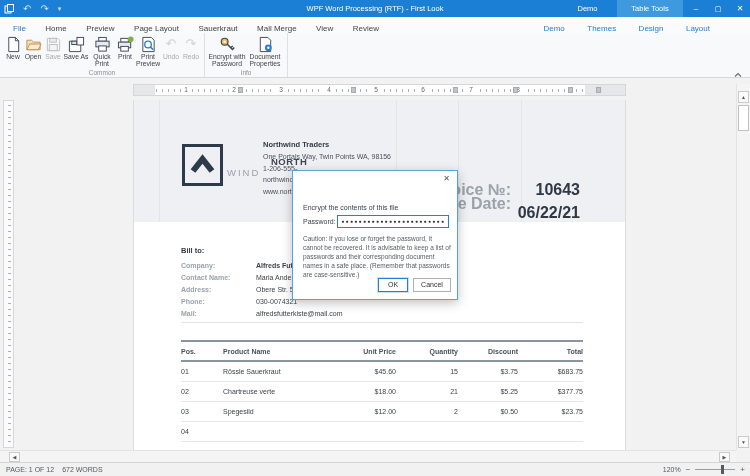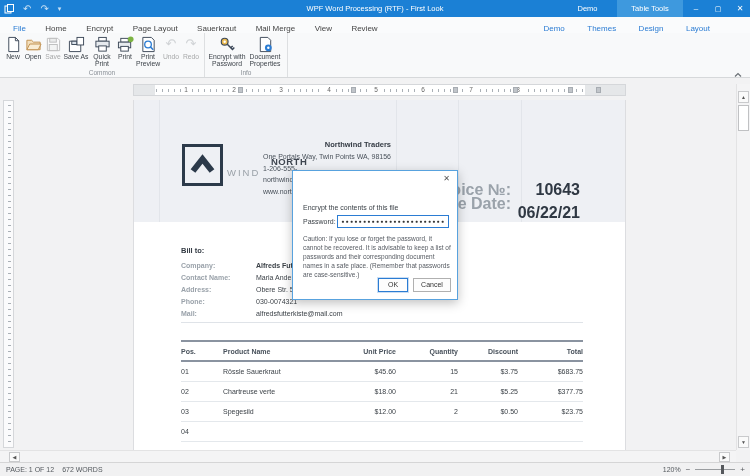--- a/index.html
+++ b/index.html
@@ -46,21 +46,21 @@
 
   
   #page { position:absolute; left:133px; top:100px; width:493px; height:350px; background:#fff;
           border-left:1px solid #dcdde0; border-right:1px solid #dcdde0; overflow:hidden; }
   #page-header { position:absolute; left:0; top:0; width:493px; height:122px; background:#eef0f4; }
   .hdr-line { position:absolute; top:0; width:1px; height:122px; background:#e2e5ea; }
   #logo-box { position:absolute; left:48px; top:44px; width:41px; height:42px; border:3px solid #2c3a4a; }
   #logo-north { position:absolute; left:93px; top:56px; font-size:9.5px; font-weight:bold; letter-spacing:.5px; color:#3f4650;margin-left:44px; }
   #logo-wind { position:absolute; left:93px; top:67px; font-size:9.5px; letter-spacing:2px; color:#9aa1a8; }
   #company { position:absolute; left:129px; top:40px; font-size:7px; color:#4a525b; }
-  #company .cname { font-size:7.5px; font-weight:bold; color:#333a43; margin-bottom:4px;text-align:right; }
+  #company .cname { font-size:7.5px; font-weight:bold; color:#333a43; margin-bottom:4px; }
   #company div { margin-bottom:4.5px; }
   #invoice-title { position:absolute; left:280px; top:32px; width:166px; text-align:right; font-size:28px; font-weight:800; letter-spacing:.5px; color:#2c3947; }
   .inv-label { position:absolute; width:137px; text-align:right; font-weight:bold; color:#9aa2aa; }
   .inv-val { position:absolute; width:66px; text-align:right; font-weight:bold; color:#2f3843; }
   #billto-head { position:absolute; left:47px; top:146px; font-size:7.5px; font-weight:bold; color:#333a43; }
   .bill-label { position:absolute; left:47px; width:72px; font-size:7px; font-weight:bold; color:#9aa2aa; }
   .bill-val { position:absolute; left:122px; font-size:7px; color:#3c4248; }
   .bill-val.bold { font-weight:bold; }
   #bill-divider { position:absolute; left:47px; top:222px; width:402px; height:1px; background:#dfe3e8; }
 
@@ -121,21 +121,21 @@
   <div id="tb-demo">Demo</div>
   <div id="tb-context">Table Tools</div>
   <div class="winbtn" style="left:686px;">–</div>
   <div class="winbtn" style="left:708px;font-size:7px;">▢</div>
   <div class="winbtn" style="left:730px;">✕</div>
 </div>
 
 <div id="tabrow">
   <span class="rtab sel">File</span>
   <span class="rtab">Home</span>
-  <span class="rtab">Encrypt</span>
+  <span class="rtab">Preview</span>
   <span class="rtab">Page Layout</span>
   <span class="rtab">Sauerkraut</span>
   <span class="rtab">Mail Merge</span>
   <span class="rtab">View</span>
   <span class="rtab">Review</span>
   <span id="tabs-right">
     <span class="rtab">Demo</span>
     <span class="rtab">Themes</span>
     <span class="rtab">Design</span>
     <span class="rtab">Layout</span>

